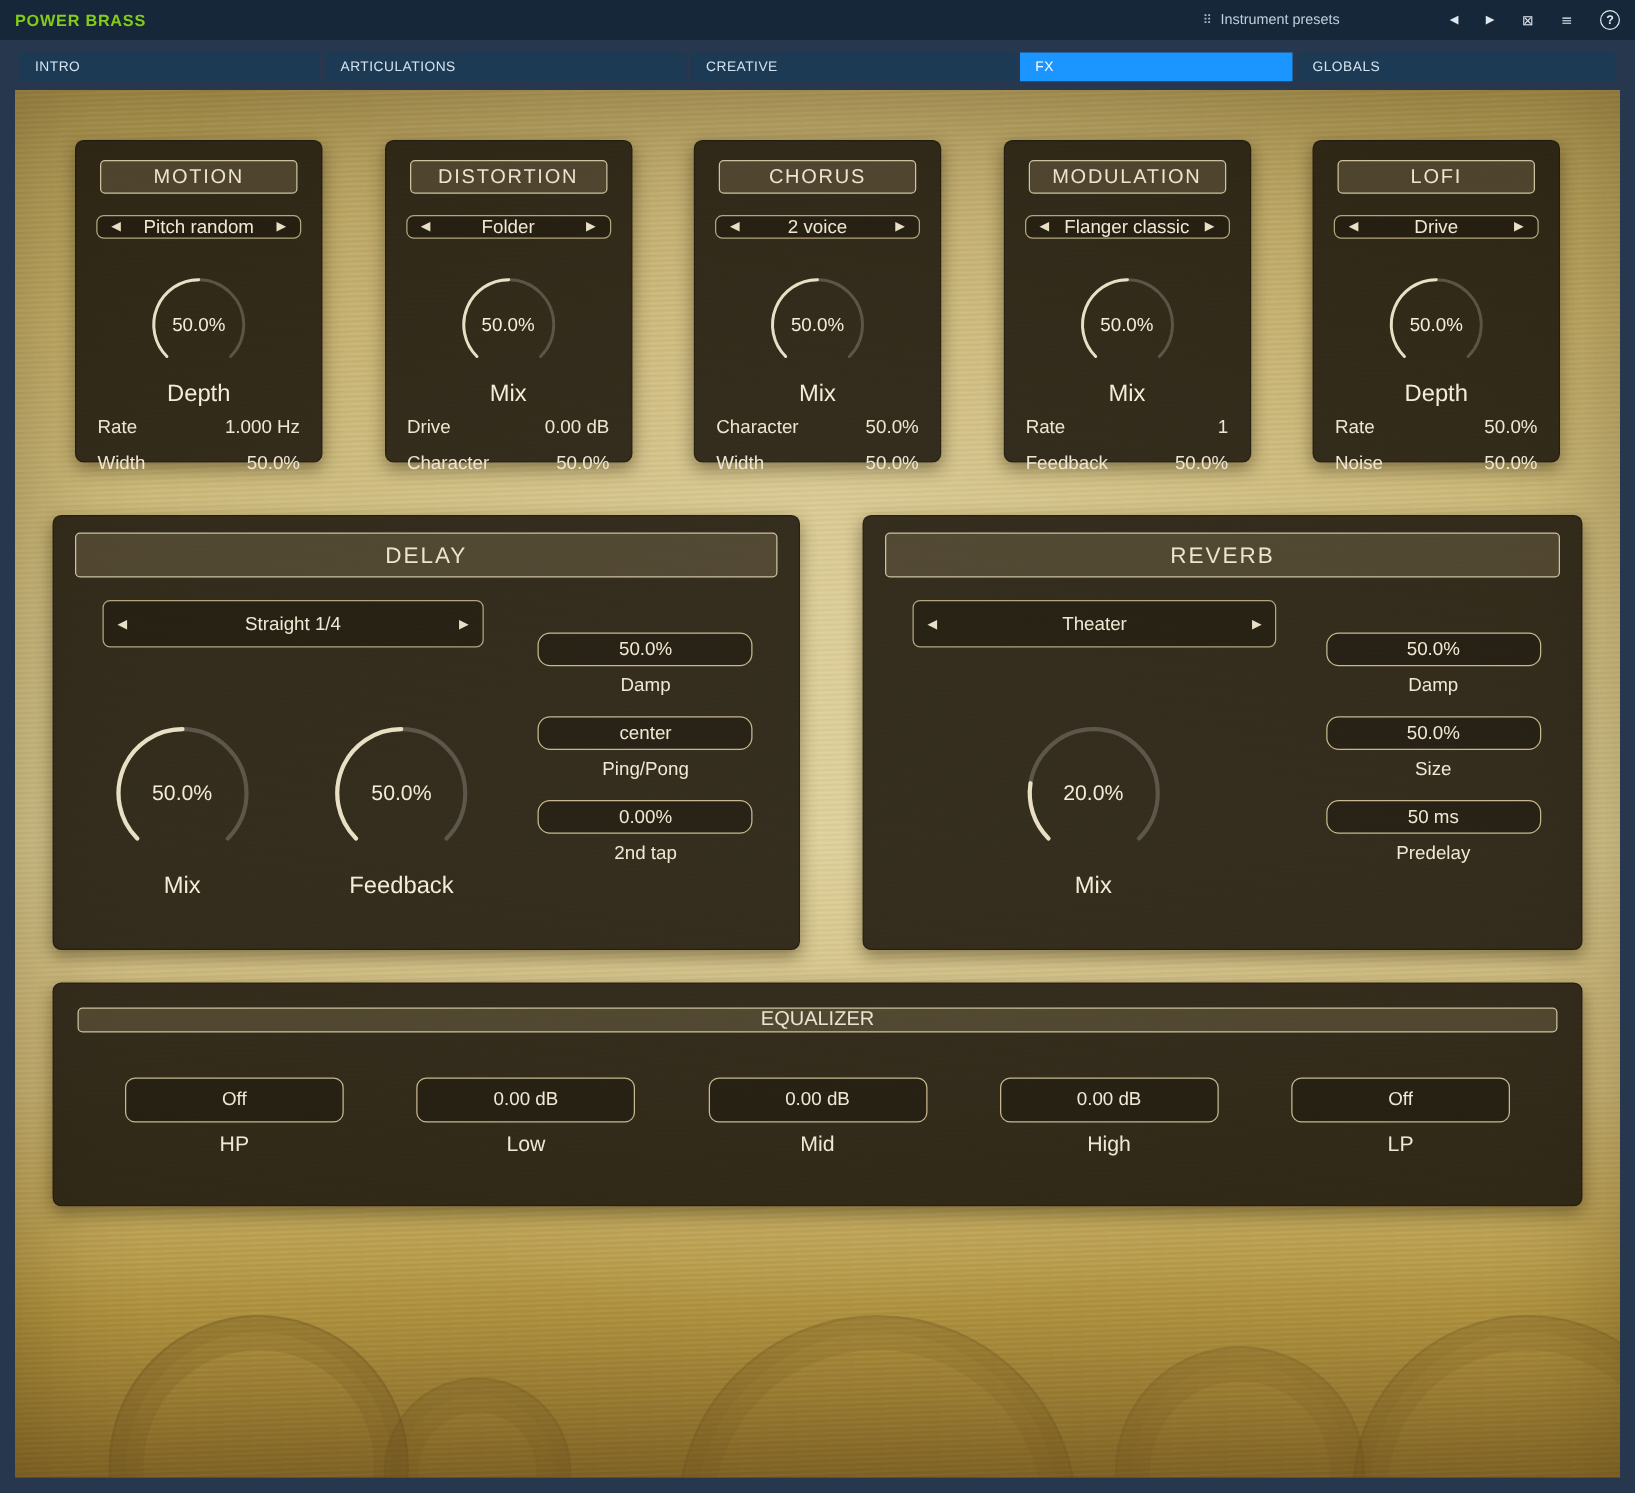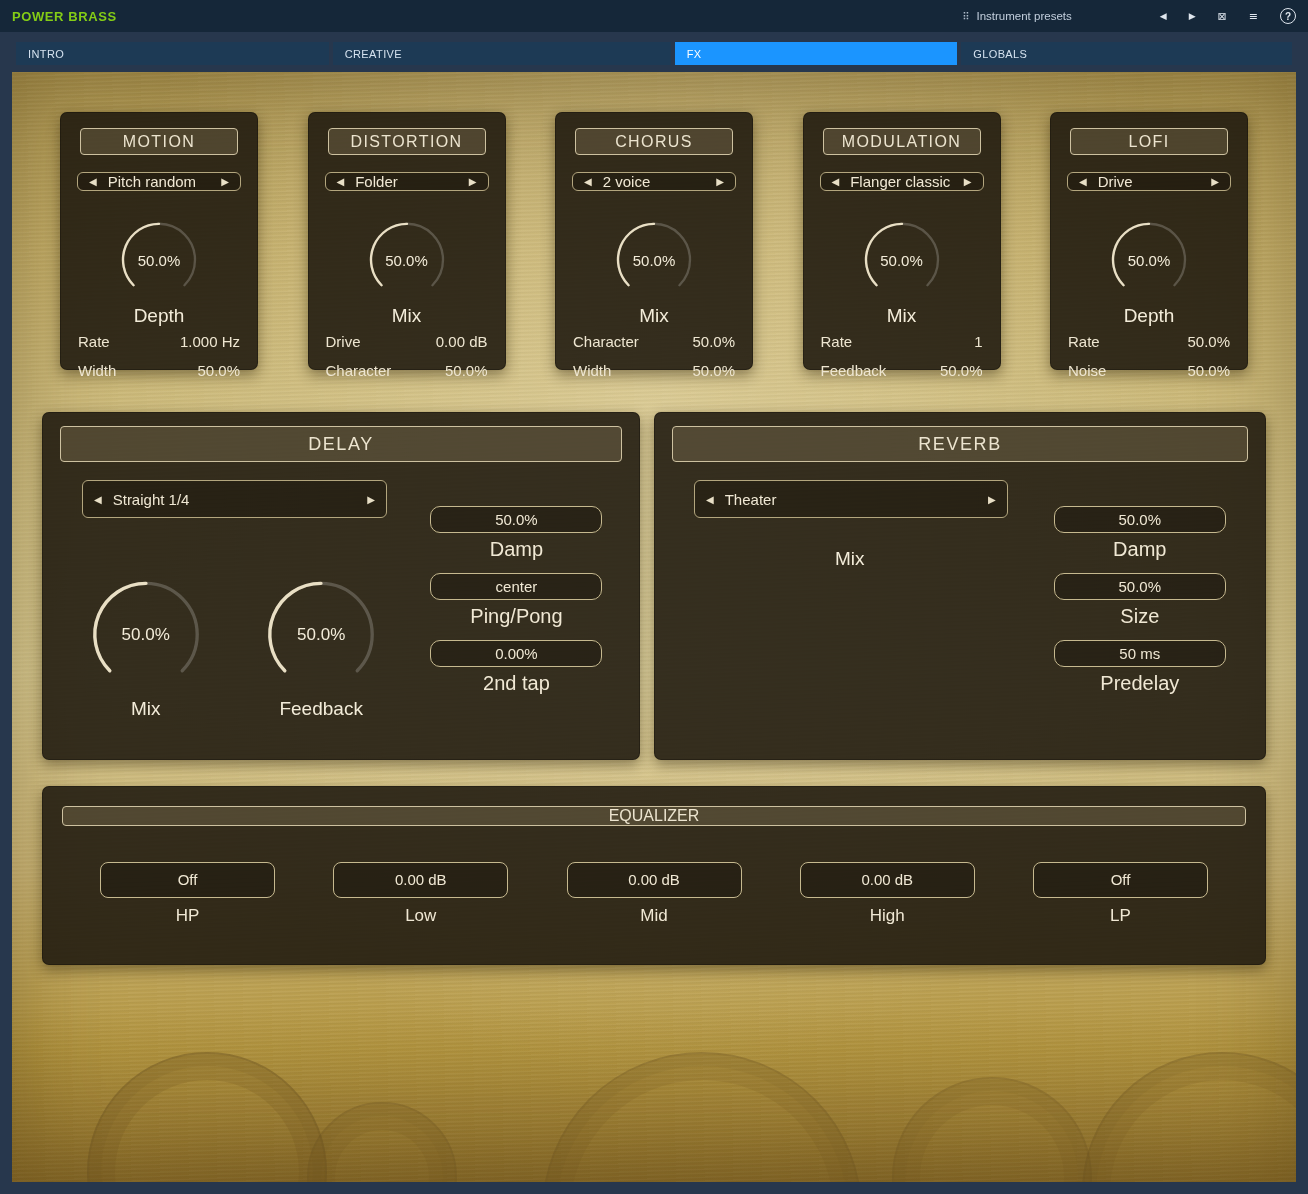--- a/index.html
+++ b/index.html
@@ -46,21 +46,21 @@
     position:relative; margin:7px 12px 12px 12px; flex:1 1 auto; overflow:hidden;
     background:
       repeating-linear-gradient(178deg, rgba(255,255,255,0.045) 0 1px, rgba(0,0,0,0.035) 2px, rgba(255,255,255,0) 4px),
       radial-gradient(ellipse at 50% 30%, rgba(255,246,214,0.30), rgba(255,246,214,0) 62%),
       linear-gradient(180deg, #a8914d 0%, #c1ab66 16%, #d1c083 38%, #d8c98f 54%, #ccb676 72%, #b3953f 88%, #97782f 100%);
     box-shadow: inset 0 0 90px rgba(70,50,10,0.35);
   }
   .rows { position:relative; z-index:1; }
 
   .row1 { display:flex; justify-content:space-between; padding:12px 48px; margin-top:28px; height:282px;border-radius:25px; }
-  .row2 { display:flex; gap:14px; padding:0 30px; margin-top:30px; height:348px; }
+  .row2 { display:flex; gap:50px; padding:0 30px; margin-top:30px; height:348px; }
   .row3 { padding:0 30px; margin-top:26px; height:179px; }
 
   .panel {
     background:rgba(30,24,14,0.88);
     border-radius:7px;
     box-shadow:0 5px 14px rgba(40,28,5,0.45), inset 0 0 0 1px rgba(0,0,0,0.25);
     display:flex; flex-direction:column;
   }
 
   
@@ -70,21 +70,21 @@
     border:1px solid #cdc1a0; border-radius:4px;
     color:#ece4cf; text-align:center; cursor:pointer;
   }
   .fx-panel .panel-header { height:27px; line-height:25px; font-size:16px; letter-spacing:1.4px; margin:0 6px; }
   .selector {
     margin:17px 3px 0; height:36px; display:flex; align-items:center;
     border:1px solid #b3a67e; border-radius:6px;
     background:rgba(12,9,4,0.30); color:#f0e8d4; font-size:15px; cursor:pointer;
   }
   .selector .arrow { padding:0 11px; font-size:10px; color:#e8dfc6; cursor:pointer; }
-  .selector .sel-label { flex:1; white-space:nowrap; overflow:hidden; }
+  .selector .sel-label { flex:1; text-align:center; white-space:nowrap; overflow:hidden; }
 
   .knob { position:relative; margin:22px auto 0; cursor:pointer; }
   .knob-sm { width:90px; height:90px; }
   .knob-lg { width:128px; height:128px; }
   .knob svg { width:100%; height:100%; display:block; }
   .knob-track { fill:none; stroke:rgba(255,255,255,0.20); stroke-width:2.6; stroke-linecap:round; }
   .knob-fill  { fill:none; stroke:#e9dfc4; stroke-width:2.6; stroke-linecap:round; }
   .knob-value {
     position:absolute; left:0; right:0; top:52%; transform:translateY(-50%);
     text-align:center; color:#f3ecd9;
@@ -107,21 +107,21 @@
   .knob-pair { display:flex; justify-content:space-around; margin-top:28px; }
   .knob-group { text-align:center; }
   .big-right { flex:38; display:flex; flex-direction:column; margin-top:26px; }
   .field-group { margin-bottom:13px; }
   .field-box {
     width:172px; height:27px; margin:0 auto; line-height:25px;
     border:1px solid #c6b98f; border-radius:10px;
     background:rgba(14,11,5,0.30); color:#f0e8d4;
     font-size:15px; text-align:center; cursor:pointer;
   }
-  .field-label { text-align:center; font-size:20px; line-height:22px; color:#f0e8d4; margin-top:5px; }
+  .field-label { text-align:center; font-size:15px; line-height:22px; color:#f0e8d4; margin-top:5px; }
 
   
   .eq-panel { width:100%; height:100%; padding:20px 20px 12px; }
   .eq-row { display:flex; justify-content:space-between; padding:0 38px; margin-top:36px; }
   .eq-group { text-align:center; }
   .eq-box {
     width:175px; height:36px; line-height:34px;
     border:1px solid #c6b98f; border-radius:8px;
     background:rgba(14,11,5,0.30); color:#f0e8d4;
     font-size:15px; cursor:pointer;
@@ -156,20 +156,21 @@
       <span class="tb-icon small-arrow icon-font">◀</span>
       <span class="tb-icon small-arrow icon-font">▶</span>
       <span class="tb-icon icon-font">⊠</span>
       <span class="tb-icon icon-font">≡</span>
       <span class="tb-help">?</span>
     </div>
   </div>
 
   <div class="tabbar">
     <div class="tab tab-intro">INTRO</div>
+    <div class="tab tab-articulations">ARTICULATIONS</div>
     <div class="tab tab-creative">CREATIVE</div>
     <div class="tab tab-fx active">FX</div>
     <div class="tab tab-globals">GLOBALS</div>
   </div>
 
   <div class="content">
 
     <div class="artwork">
       <div class="art-ring r1"></div>
       <div class="art-ring r2"></div>
@@ -374,20 +375,27 @@
           <div class="panel-header">REVERB</div>
           <div class="big-body">
             <div class="big-left">
               <div class="selector">
                 <span class="arrow icon-font">◀</span>
                 <span class="sel-label">Theater</span>
                 <span class="arrow icon-font">▶</span>
               </div>
               <div class="knob-pair">
                 <div class="knob-group">
+                  <div class="knob knob-lg">
+                    <svg viewBox="0 0 100 100">
+                        <path class="knob-track" d="M 21.72 80.28 A 40 40 0 1 1 78.28 80.28"></path>
+                        <path class="knob-fill" d="M 21.72 80.28 A 40 40 0 0 1 10.49 45.74"></path>
+                      </svg>
+                    <div class="knob-value">20.0%</div>
+                  </div>
                   <div class="knob-label">Mix</div>
                 </div>
               </div>
             </div>
             <div class="big-right">
               <div class="field-group">
                 <div class="field-box">50.0%</div>
                 <div class="field-label">Damp</div>
               </div>
               <div class="field-group">

